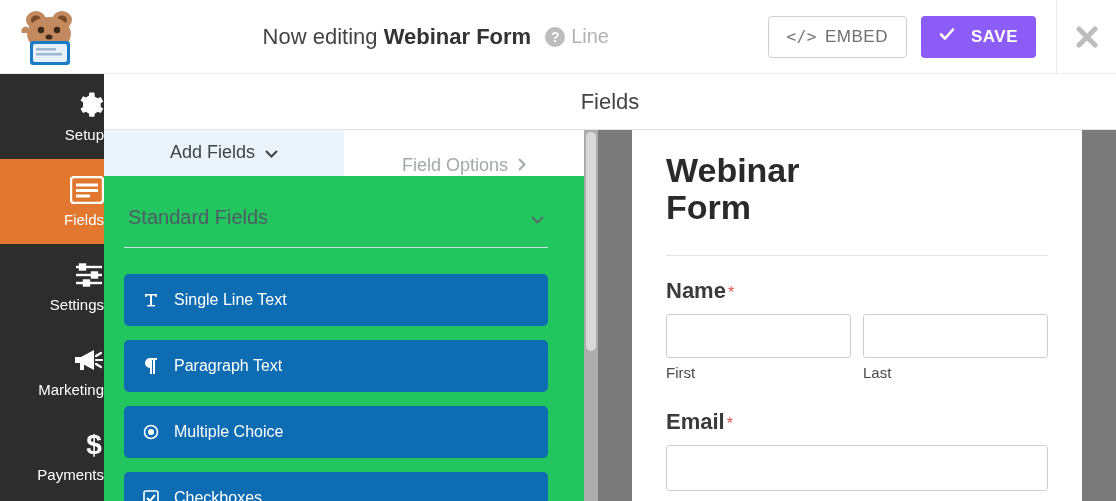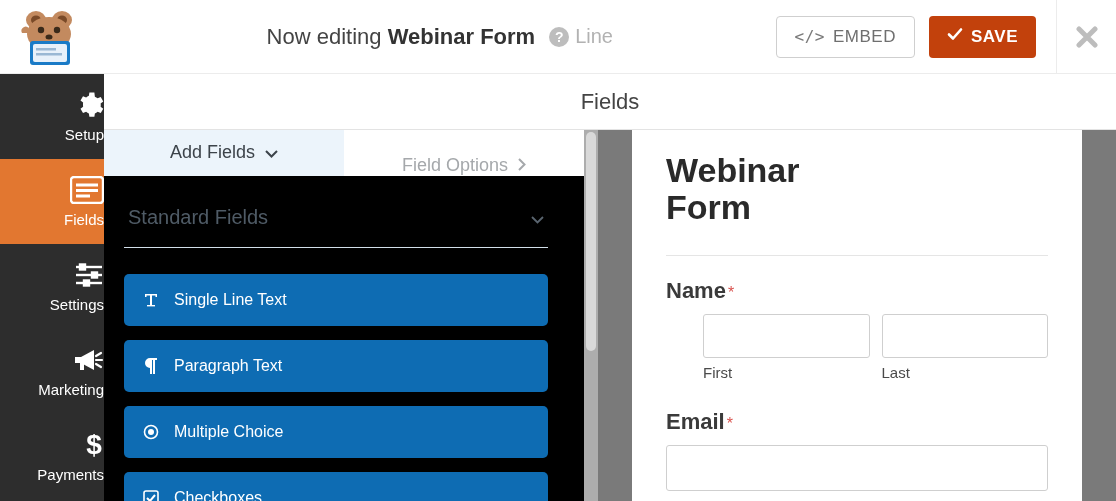--- a/index.html
+++ b/index.html
@@ -11,53 +11,53 @@
 .logo-bear svg { display: block; }
 .center { flex: 1; display: flex; align-items: center; justify-content: center; gap: 14px; }
 .editing { font-size: 22px; color: #444; }
 .editing .bold { font-weight: 700; color: #333; }
 .help { display: flex; align-items: center; gap: 6px; color: #b2b2b2; font-size: 20px; }
 .help-icon { width: 20px; height: 20px; border-radius: 50%; background: #bdbdbd; color: #fff; display: flex; align-items: center; justify-content: center; font-weight: 700; font-size: 14px; }
 .actions { display: flex; align-items: center; gap: 14px; }
 .btn { height: 42px; display: flex; align-items: center; justify-content: center; border-radius: 4px; font-size: 17px; letter-spacing: .5px; padding: 0 18px; cursor: pointer; }
 .btn-embed { border: 1px solid #cfcfcf; color: #6f6f6f; background: #fff; gap: 8px; }
 .btn-embed .code-icon { font-family: monospace; font-size: 16px; color: #7a7a7a; }
-.btn-save { background: #c2410c; color: #fff; font-weight: 700; gap: 8px; }
+.btn-save { background: #8b5cf6; color: #fff; font-weight: 700; gap: 16px; }
 .btn-save .chk { }
 .close-x { margin-left: 26px; color: #bdbdbd; cursor: pointer; }
 .close-x svg { display: block; }
 .body { flex: 1; display: flex; min-height: 0; }
 .sidebar { width: 104px; background: #2d2d2d; display: flex; flex-direction: column; }
 .side-item { height: 85px; display: flex; flex-direction: column; align-items: flex-end; justify-content: center; gap: 6px; color: #fff; font-size: 15px; cursor: pointer; }
 .side-item.active { background: #e27730; }
 .side-item .si-icon { height: 30px; display: flex; align-items: center; justify-content: center; }
 .side-item .si-label { }
 .main { flex: 1; display: flex; flex-direction: column; min-width: 0; }
 .main-header { height: 56px; display: flex; align-items: center; justify-content: center; font-size: 22px; color: #444; border-bottom: 1px solid #e3e3e3; }
 .content { flex: 1; display: flex; min-height: 0; }
-.panel-left { width: 480px; background: #000000; display: flex; flex-direction: column; position: relative; }
+.panel-left { width: 480px; background: #22c55e; display: flex; flex-direction: column; position: relative; }
 .tabs { height: 64px; display: flex; background: #ecf4fb; }
 .tab { flex: 1; display: flex; align-items: center; justify-content: center; gap: 10px; font-size: 18px; cursor: pointer; }
 .tab.active { color: #3c434a; }
 .tab.inactive { background: #fff; color: #a5a8ab; align-items: flex-end; }
 .tab .chev { }
 .divider-bar { width: 14px; background: #adadad; position: relative; }
 .divider-bar::before { content: ""; position: absolute; left: 2px; right: 2px; top: 2px; bottom: 150px; background: #d9d9d9; border-radius: 5px; }
 .fields-wrap { padding: 30px 36px 20px 20px; overflow: hidden; }
 .group-head { display: flex; align-items: center; justify-content: space-between; color: #4f5b66; font-size: 20px; padding: 0 4px 18px 4px; border-bottom: 1px solid #d2dfe9; margin-bottom: 26px; }
 .field-grid { display: grid; grid-template-columns: 1fr; gap: 14px; }
 .field-btn { height: 52px; background: #0e6cb3; color: #fff; border-radius: 5px; display: flex; align-items: center; gap: 14px; padding: 0 18px; font-size: 16px; cursor: pointer; }
 .field-btn .fi { width: 18px; display: flex; align-items: center; justify-content: center; }
 .preview-gutter-l, .preview-gutter-r { width: 34px; background: #7a7a7a; }
 .preview { flex: 1; background: #fff; padding: 22px 34px 0 34px; overflow: hidden; position: relative; }
 .form-title { font-size: 34px; font-weight: 800; color: #2a2a2a; line-height: 1.1; max-width: 200px; }
 .hr { height: 1px; background: #e5e5e5; margin: 28px 0 22px 0; }
 .fld-label { font-size: 22px; font-weight: 700; color: #3a3a3a; }
 .req { color: #d9534f; margin-left: 2px; }
-.row2 { display: flex; gap: 12px; margin-top: 10px; margin-left: 37px; }
+.row2 { display: flex; gap: 12px; margin-top: 10px; }
 .inp { height: 44px; border: 1px solid #cfcfcf; border-radius: 3px; flex: 1; }
 .sub { font-size: 15px; color: #4a4a4a; margin-top: 6px; }
 .textinp { height: 46px; width: 100%; border: 1px solid #cfcfcf; border-radius: 3px; margin-top: 10px; }
 .email-block { margin-top: 28px; }
 .right-border { position: absolute; right: 59px; top: 0; width: 1px; height: 74px; background: #ececec; }
 </style>
 </head>
 <body>
 <div class="app">
 

